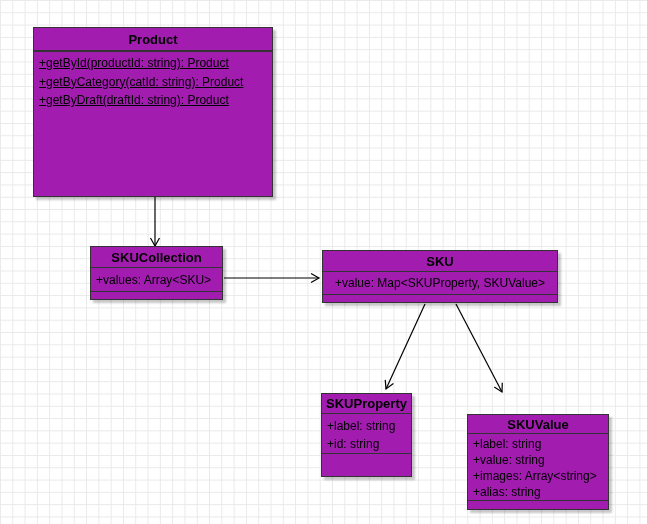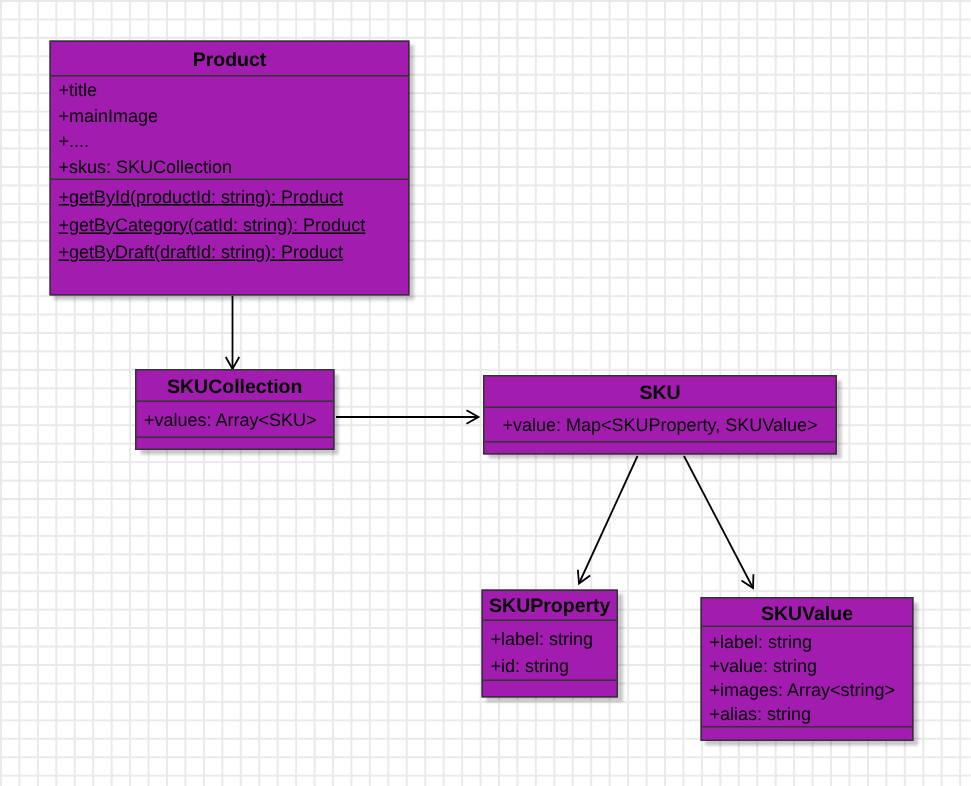--- a/index.html
+++ b/index.html
@@ -55,26 +55,20 @@
     </marker>
   </defs>
   <line x1="155" y1="197" x2="155" y2="246" stroke="#000000" stroke-width="1.2" marker-end="url(#openArrow)"></line>
   <line x1="224" y1="278" x2="319" y2="278" stroke="#000000" stroke-width="1.2" marker-end="url(#openArrow)"></line>
   <line x1="425" y1="304" x2="386" y2="389" stroke="#000000" stroke-width="1.2" marker-end="url(#openArrow)"></line>
   <line x1="456" y1="304" x2="502" y2="392" stroke="#000000" stroke-width="1.2" marker-end="url(#openArrow)"></line>
 </svg>
 
 <div id="cls-product" class="uml-class" style="left:33px;top:27px;width:240px;height:170px;">
   <div class="uml-title">Product</div>
-  <div class="uml-attrs">
-    <div class="uml-row">+title</div>
-    <div class="uml-row">+mainImage</div>
-    <div class="uml-row">+....</div>
-    <div class="uml-row">+skus: SKUCollection</div>
-  </div>
   <div class="uml-methods">
     <div class="uml-row u">+getById(productId: string): Product</div>
     <div class="uml-row u">+getByCategory(catId: string): Product</div>
     <div class="uml-row u">+getByDraft(draftId: string): Product</div>
   </div>
 </div>
 
 <div id="cls-skucollection" class="uml-class" style="left:90px;top:246px;width:133px;height:54px;">
   <div class="uml-title">SKUCollection</div>
   <div class="uml-attrs">
@@ -84,30 +78,30 @@
 </div>
 
 <div id="cls-sku" class="uml-class" style="left:322px;top:250px;width:236px;height:53px;text-align:center;">
   <div class="uml-title">SKU</div>
   <div class="uml-attrs">
     <div class="uml-row">+value: Map&lt;SKUProperty, SKUValue&gt;</div>
   </div>
   <div class="uml-empty"></div>
 </div>
 
-<div id="cls-skuproperty" class="uml-class" style="left:321px;top:393px;width:91px;height:72px;">
+<div id="cls-skuproperty" class="uml-class" style="left:321px;top:393px;width:91px;height:84px;">
   <div class="uml-title">SKUProperty</div>
   <div class="uml-attrs">
     <div class="uml-row">+label: string</div>
     <div class="uml-row">+id: string</div>
   </div>
   <div class="uml-empty"></div>
 </div>
 
-<div id="cls-skuvalue" class="uml-class" style="left:467px;top:398px;width:142px;height:96px;">
+<div id="cls-skuvalue" class="uml-class" style="left:467px;top:414px;width:142px;height:96px;">
   <div class="uml-title">SKUValue</div>
   <div class="uml-attrs">
     <div class="uml-row">+label: string</div>
     <div class="uml-row">+value: string</div>
     <div class="uml-row">+images: Array&lt;string&gt;</div>
     <div class="uml-row">+alias: string</div>
   </div>
   <div class="uml-empty"></div>
 </div>
 

